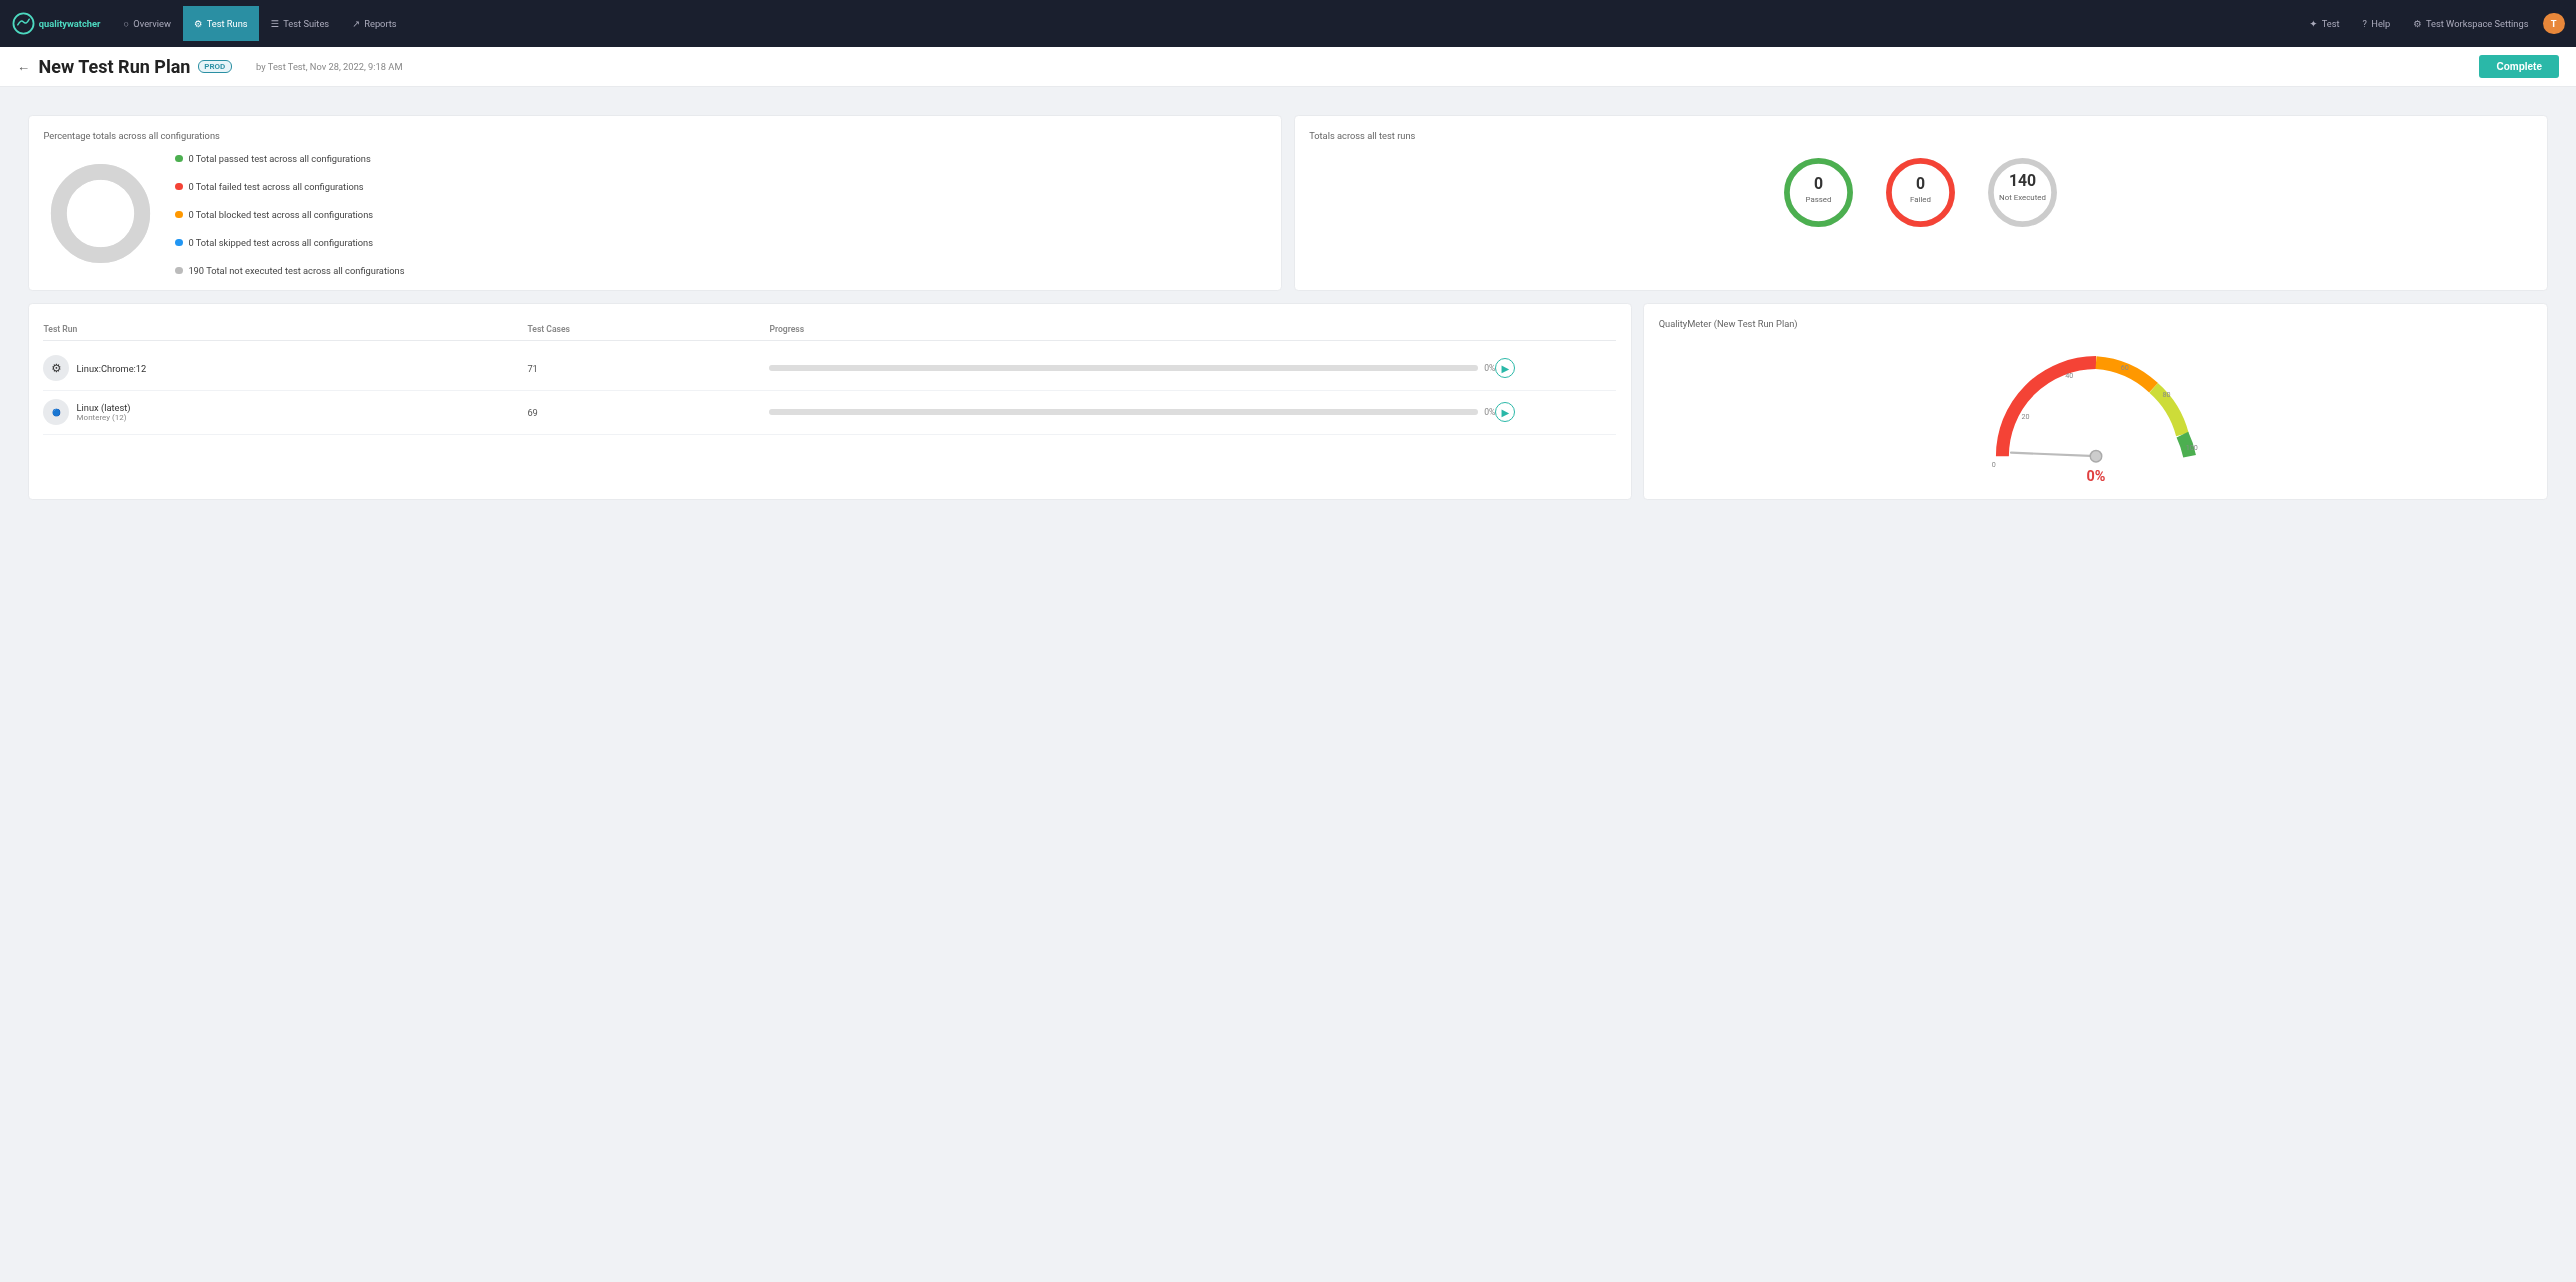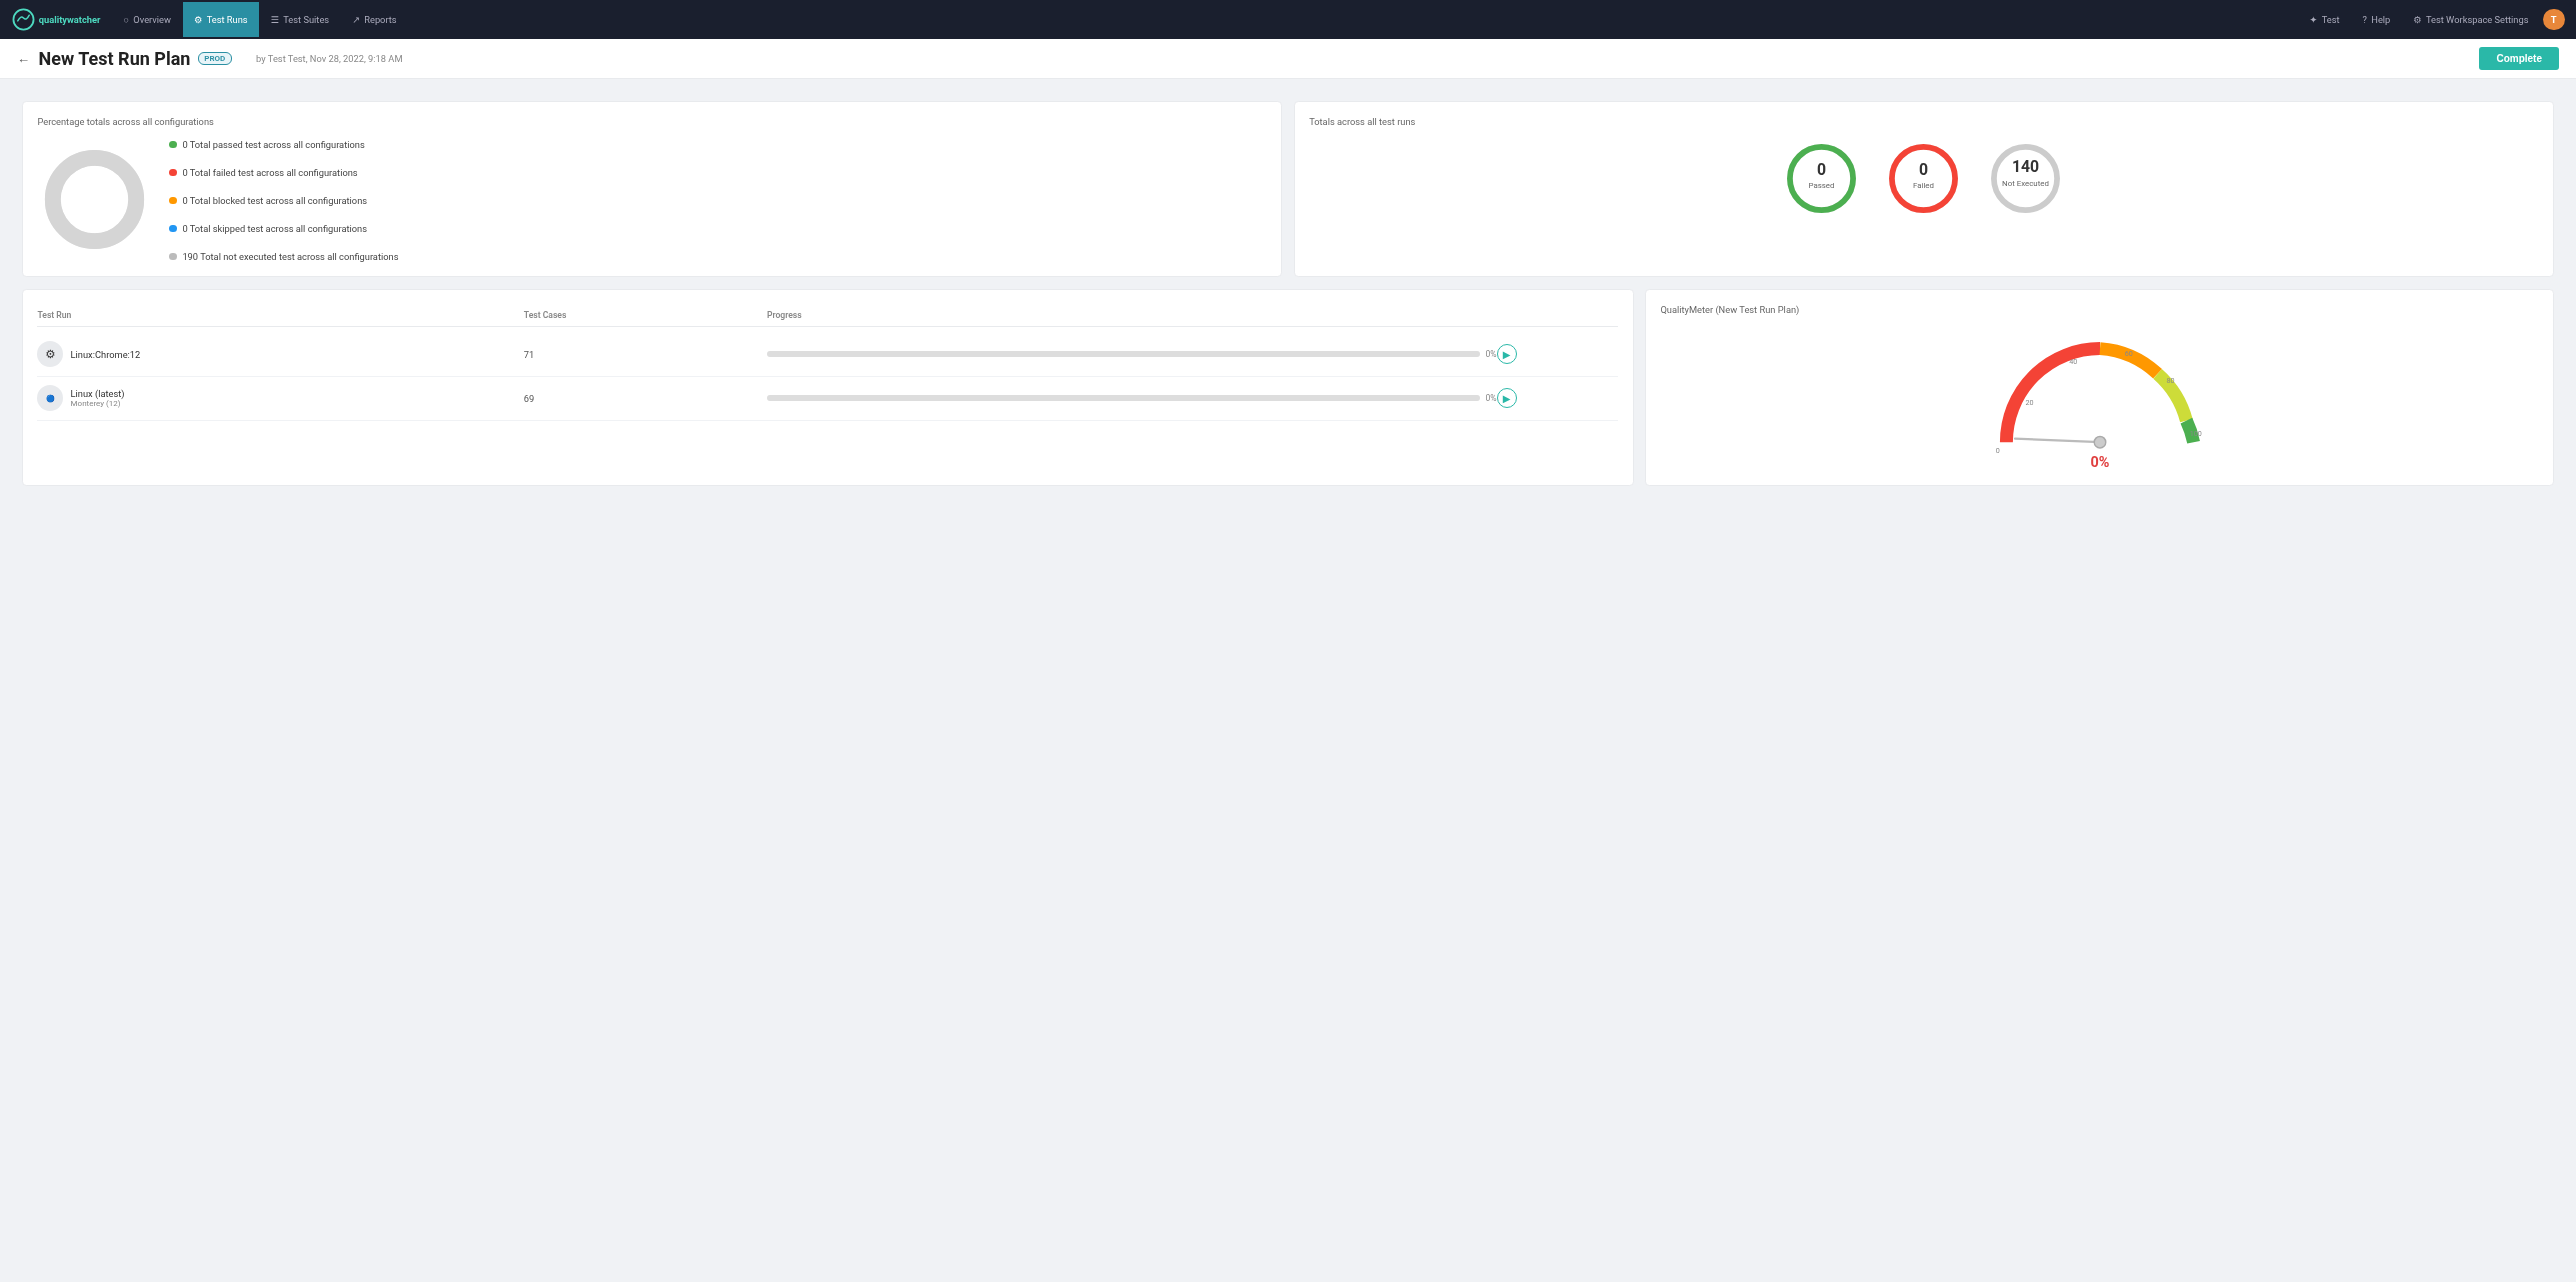--- a/index.html
+++ b/index.html
@@ -1,21 +1,21 @@
 <!DOCTYPE html>
 <html style="font-size:11.5px"><head>
   <meta charset="utf-8">
   <style>
     * { box-sizing: border-box; margin: 0; padding: 0; }
     body { font-family: -apple-system, BlinkMacSystemFont, 'Segoe UI', Roboto, sans-serif; background: #f0f2f5; color: #333; font-size: 10px; }
 
     
     .navbar {
       background: #1a1f2e;
-      height: 39px;
+      height: 47px;
       display: flex;
       align-items: center;
       padding: 0 11.5px;
       gap: 0;
     }
     .nav-logo {
       display: flex; align-items: center; gap: 4.3px; margin-right: 11.5px;
       color: #4dd9c0; font-weight: 700; font-size: 9.3px;
     }
     .nav-logo-icon {
@@ -66,21 +66,21 @@
     .by-text { color: #888; font-size: 9.3px; }
     .complete-btn {
       margin-left: auto;
       background: #2ab8a8; color: #fff; border: none;
       padding: 5.8px 17px; border-radius: 2.9px; font-size: 10px; font-weight: 600;
       cursor: pointer;
     }
 
     
     .main-content {
-      padding: 22px;
+      padding: 28px;
       display: flex; flex-direction: column; gap: 11.5px; justify-content: flex-end;
     }
 
     
     .top-row {
       display: flex; gap: 11.5px;
     }
 
     
     .card {

